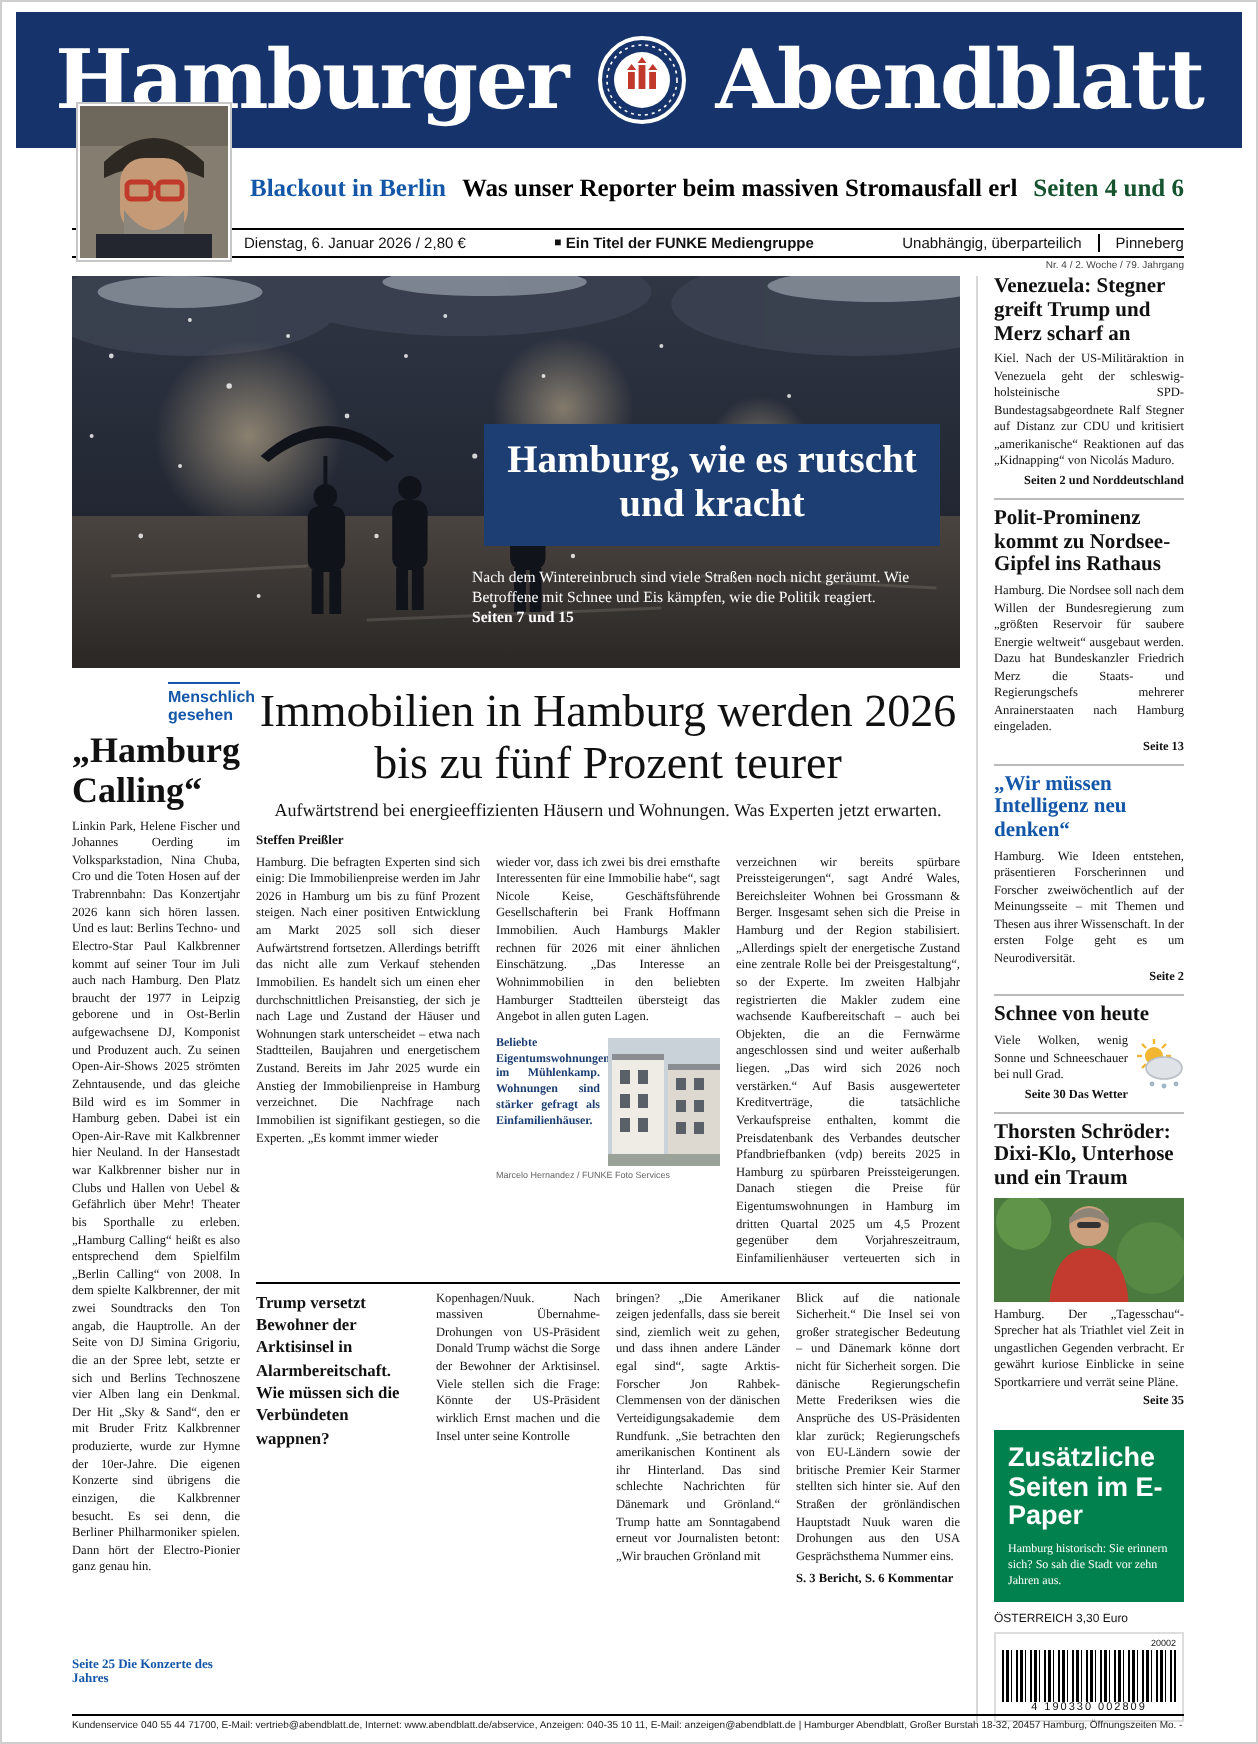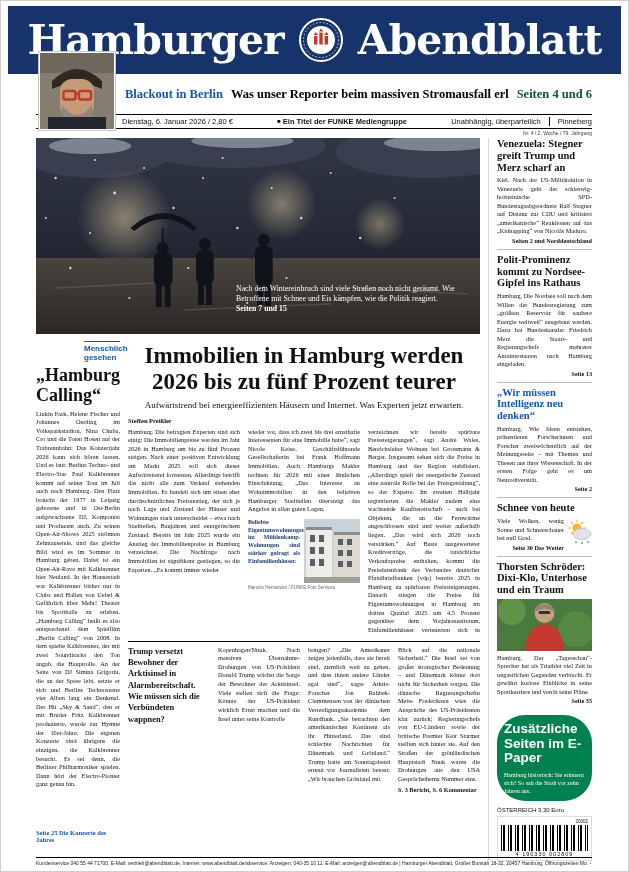--- a/index.html
+++ b/index.html
@@ -41,21 +41,21 @@
 
   
   .below{display:flex;gap:8px;margin-top:7px;}
   .minicol{width:84px;flex:none;}
   .kicker{color:#1457a8;font-weight:bold;font-size:8px;font-family:"Liberation Sans",sans-serif;border-top:1px solid #1457a8;padding-top:2px;margin-left:48px;}
   .mini-title{font-size:18px;margin:4px 0;font-weight:bold;line-height:1.1;}
   .mini-body{font-size:6.3px;line-height:1.37;text-align:justify;height:416px;overflow:hidden;}
   .mini-foot{font-size:6.5px;font-weight:bold;color:#1457a8;margin-top:3px;}
 
   .article-area{flex:1;min-width:0;}
-  .a-head{font-size:23px;text-align:center;font-weight:bold;margin:2px 0 5px;line-height:1.12;}
+  .a-head{font-size:23px;text-align:center;font-weight:normal;margin:2px 0 5px;line-height:1.12;}
   .a-sub{text-align:center;font-size:9px;margin:0 0 7px;}
   .a-byline{font-size:6.5px;font-weight:bold;margin:0 0 4px;}
   .a-cols{display:flex;gap:8px;}
   .a-cols .col{flex:1;font-size:6.3px;line-height:1.37;text-align:justify;height:206px;overflow:hidden;min-width:0;}
   .photo-block{display:flex;gap:4px;margin-top:5px;}
   .p-caption{width:52px;font-size:6px;font-weight:bold;color:#1d3e72;line-height:1.3;}
   .p-img{width:58px;height:64px;flex:none;background:#c9d2d8;}
   .p-credit{font-size:4.5px;color:#666;margin-top:2px;font-family:"Liberation Sans",sans-serif;}
 
   .greenland{border-top:1px solid #000;margin-top:7px;padding-top:4px;}
@@ -71,21 +71,21 @@
   .brief.first{border-top:none;padding-top:0;}
   .b-title{font-size:10.5px;font-weight:bold;line-height:1.12;margin:0 0 3px;}
   .b-title.blue{color:#1457a8;}
   .b-body{font-size:6.3px;line-height:1.35;text-align:justify;}
   .b-page{font-size:6.2px;font-weight:bold;text-align:right;margin-top:1px;}
   .b-photo{width:100%;height:52px;margin:2px 0 3px;background:#4a7a3d;}
   .weather{display:flex;gap:4px;}
   .w-text{flex:1;min-width:0;}
   .w-icon{width:24px;height:26px;flex:none;margin-top:2px;}
 
-  .epaper{background:#00814d;color:#fff;padding:7px 7px 6px;margin-top:6px;border-radius:28px;}
+  .epaper{background:#00814d;color:#fff;padding:7px 7px 6px;margin-top:6px;}
   .ep-title{font-size:13.5px;font-weight:bold;line-height:1.08;font-family:"Liberation Sans",sans-serif;}
   .ep-note{font-size:6px;margin-top:6px;line-height:1.3;}
   .at-price{font-size:6px;font-family:"Liberation Sans",sans-serif;margin-top:6px;}
   .barcode{margin-top:3px;background:#fff;border:1px solid #ddd;padding:2px 3px 3px;}
   .bc-top{font-size:4.5px;text-align:right;font-family:"Liberation Sans",sans-serif;}
   .bars{height:26px;margin-top:1px;background:repeating-linear-gradient(90deg,#000 0 1px,#fff 1px 2px,#000 2px 3.5px,#fff 3.5px 4.5px,#000 4.5px 5px,#fff 5px 7px);}
   .bc-num{font-size:5.5px;text-align:center;font-family:"Liberation Sans",sans-serif;letter-spacing:1px;}
 
   .footer{position:absolute;left:35px;right:36px;bottom:5px;border-top:1px solid #000;padding-top:2px;
           font-size:5px;color:#222;font-family:"Liberation Sans",sans-serif;white-space:nowrap;overflow:hidden;}
@@ -221,40 +221,43 @@
             <circle cx="35" cy="130" r="1.2"></circle>
               <circle cx="95" cy="160" r="1"></circle>
               <circle cx="155" cy="130" r="1.1"></circle>
             <circle cx="215" cy="165" r="1"></circle>
               <circle cx="60" cy="22" r="1"></circle>
               <circle cx="255" cy="140" r="1.1"></circle>
             <circle cx="10" cy="80" r="1"></circle>
               <circle cx="190" cy="20" r="1"></circle>
           </g>
         </svg>
+        <div class="hero-box">
+          <span>Hamburg, wie es rutscht und kracht</span>
+        </div>
         <div class="hero-caption">
           <span>Nach dem Wintereinbruch sind viele Straßen noch nicht geräumt. Wie Betroffene mit Schnee und Eis kämpfen, wie die Politik reagiert.</span>
           <b>Seiten 7 und 15</b>
         </div>
       </div>
 
       <div class="below">
 
         <aside class="minicol">
           <div class="kicker">Menschlich gesehen</div>
           <h3 class="mini-title">„Hamburg Calling“</h3>
           <div class="mini-body">Linkin Park, Helene Fischer und Johannes Oerding im Volksparkstadion, Nina Chuba, Cro und die Toten Hosen auf der Trabrennbahn: Das Konzertjahr 2026 kann sich hören lassen. Und es laut: Berlins Techno- und Electro-Star Paul Kalkbrenner kommt auf seiner Tour im Juli auch nach Hamburg. Den Platz braucht der 1977 in Leipzig geborene und in Ost-Berlin aufgewachsene DJ, Komponist und Produzent auch. Zu seinen Open-Air-Shows 2025 strömten Zehntausende, und das gleiche Bild wird es im Sommer in Hamburg geben. Dabei ist ein Open-Air-Rave mit Kalkbrenner hier Neuland. In der Hansestadt war Kalkbrenner bisher nur in Clubs und Hallen von Uebel &amp; Gefährlich über Mehr! Theater bis Sporthalle zu erleben. „Hamburg Calling“ heißt es also entsprechend dem Spielfilm „Berlin Calling“ von 2008. In dem spielte Kalkbrenner, der mit zwei Soundtracks den Ton angab, die Hauptrolle. An der Seite von DJ Simina Grigoriu, die an der Spree lebt, setzte er sich und Berlins Technoszene vier Alben lang ein Denkmal. Der Hit „Sky &amp; Sand“, den er mit Bruder Fritz Kalkbrenner produzierte, wurde zur Hymne der 10er-Jahre. Die eigenen Konzerte sind übrigens die einzigen, die Kalkbrenner besucht. Es sei denn, die Berliner Philharmoniker spielen. Dann hört der Electro-Pionier ganz genau hin.</div>
           <div class="mini-foot">Seite 25 Die Konzerte des Jahres</div>
         </aside>
 
         <div class="article-area">
 
           <article class="article">
             <h1 class="a-head">Immobilien in Hamburg werden 2026 bis zu fünf Prozent teurer</h1>
-            <p class="a-sub">Aufwärtstrend bei energieeffizienten Häusern und Internet. Was Experten jetzt erwarten.</p>
+            <p class="a-sub">Aufwärtstrend bei energieeffizienten Häusern und Wohnungen. Was Experten jetzt erwarten.</p>
             <div class="a-byline">Steffen Preißler</div>
             <div class="a-cols">
               <div class="col">Hamburg. Die befragten Experten sind sich einig: Die Immobilienpreise werden im Jahr 2026 in Hamburg um bis zu fünf Prozent steigen. Nach einer positiven Entwicklung am Markt 2025 soll sich dieser Aufwärtstrend fortsetzen. Allerdings betrifft das nicht alle zum Verkauf stehenden Immobilien. Es handelt sich um einen eher durchschnittlichen Preisanstieg, der sich je nach Lage und Zustand der Häuser und Wohnungen stark unterscheidet – etwa nach Stadtteilen, Baujahren und energetischem Zustand. Bereits im Jahr 2025 wurde ein Anstieg der Immobilienpreise in Hamburg verzeichnet. Die Nachfrage nach Immobilien ist signifikant gestiegen, so die Experten. „Es kommt immer wieder</div>
               <div class="col">
                 <div class="col-text">wieder vor, dass ich zwei bis drei ernsthafte Interessenten für eine Immobilie habe“, sagt Nicole Keise, Geschäftsführende Gesellschafterin bei Frank Hoffmann Immobilien. Auch Hamburgs Makler rechnen für 2026 mit einer ähnlichen Einschätzung. „Das Interesse an Wohnimmobilien in den beliebten Hamburger Stadtteilen übersteigt das Angebot in allen guten Lagen.</div>
                 <div class="photo-block">
                   <div class="p-caption">Beliebte Eigentumswohnungen im Mühlenkamp. Wohnungen sind stärker gefragt als Einfamilienhäuser.</div>
                   <div class="p-img">
                     <svg viewBox="0 0 58 64" width="58" height="64" preserveAspectRatio="none">
                       <rect width="58" height="64" fill="#c9d2d8"></rect>

